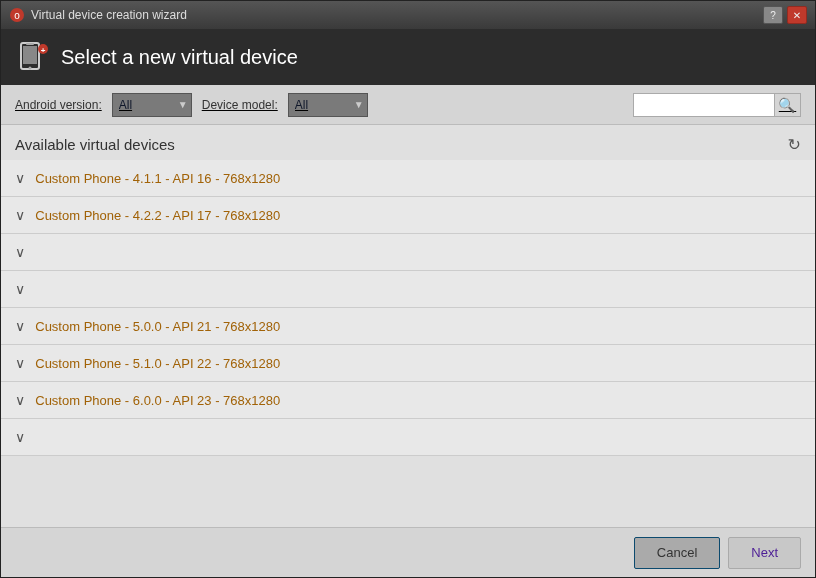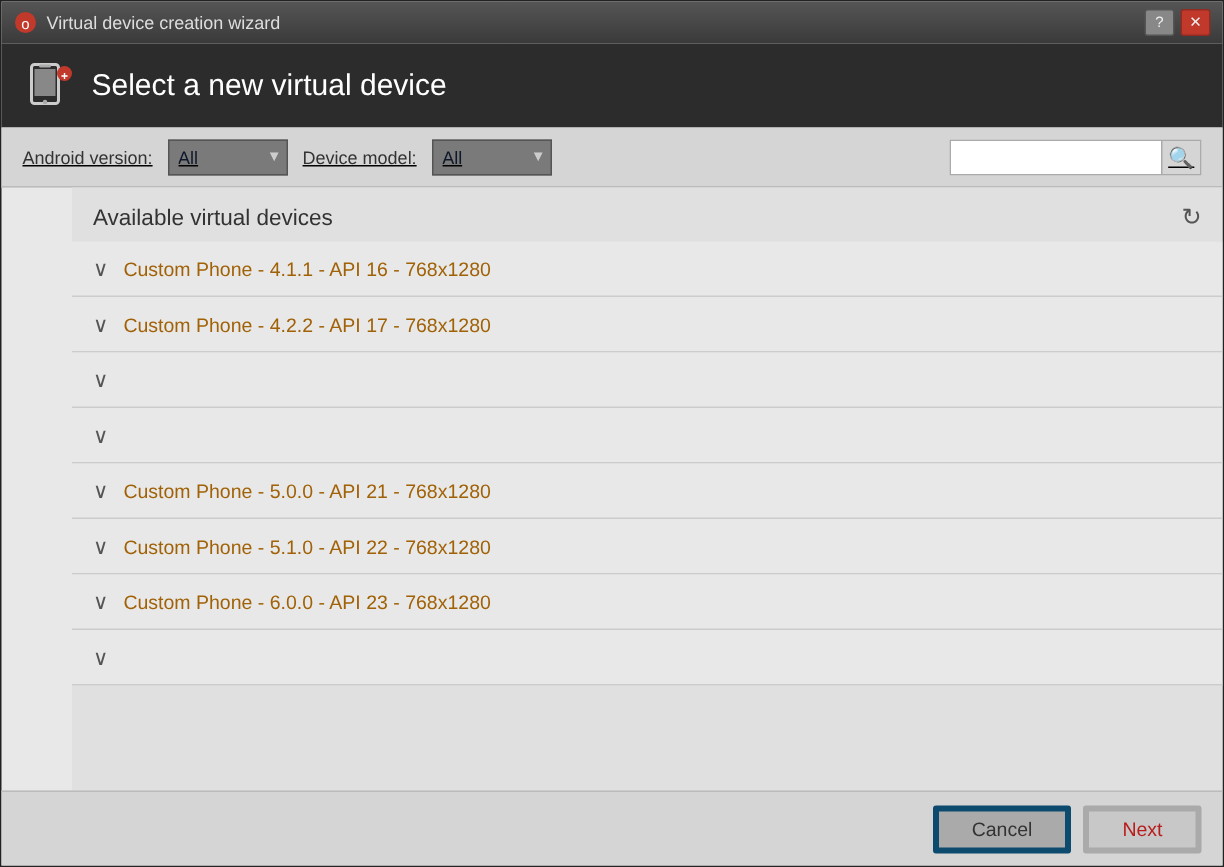--- a/index.html
+++ b/index.html
@@ -148,21 +148,20 @@
       justify-content: center;
       font-size: 14px;
     }
 
     .content {
       flex: 1;
       background: #e0e0e0;
       display: flex;
       flex-direction: column;
       overflow: hidden;
-      margin-left: 47px;
     }
     .section-header {
       padding: 10px 14px 6px;
       font-size: 15px;
       color: #333;
       display: flex;
       align-items: center;
       justify-content: space-between;
     }
     .refresh-icon {
@@ -205,32 +204,32 @@
       align-items: center;
       justify-content: flex-end;
       padding: 0 14px;
       gap: 8px;
       flex-shrink: 0;
     }
     .btn {
       height: 32px;
       padding: 0 22px;
       font-size: 13px;
-      border: 4px solid #0c4a6e;
+      border: 1px solid #0c4a6e;
       cursor: pointer;
       border-radius: 2px;
       text-align: right;
     }
     .btn-cancel {
       background: #aaa;
       color: #333;
     }
     .btn-next {
       background: #c8c8c8;
-      color: #b91c1c;
+      color: #4c1d95;
       border-color: #aaa;
       cursor: default;
     }
   </style>
 </head>
 <body>
 
 <div class="window">
 
   <div class="title-bar">

